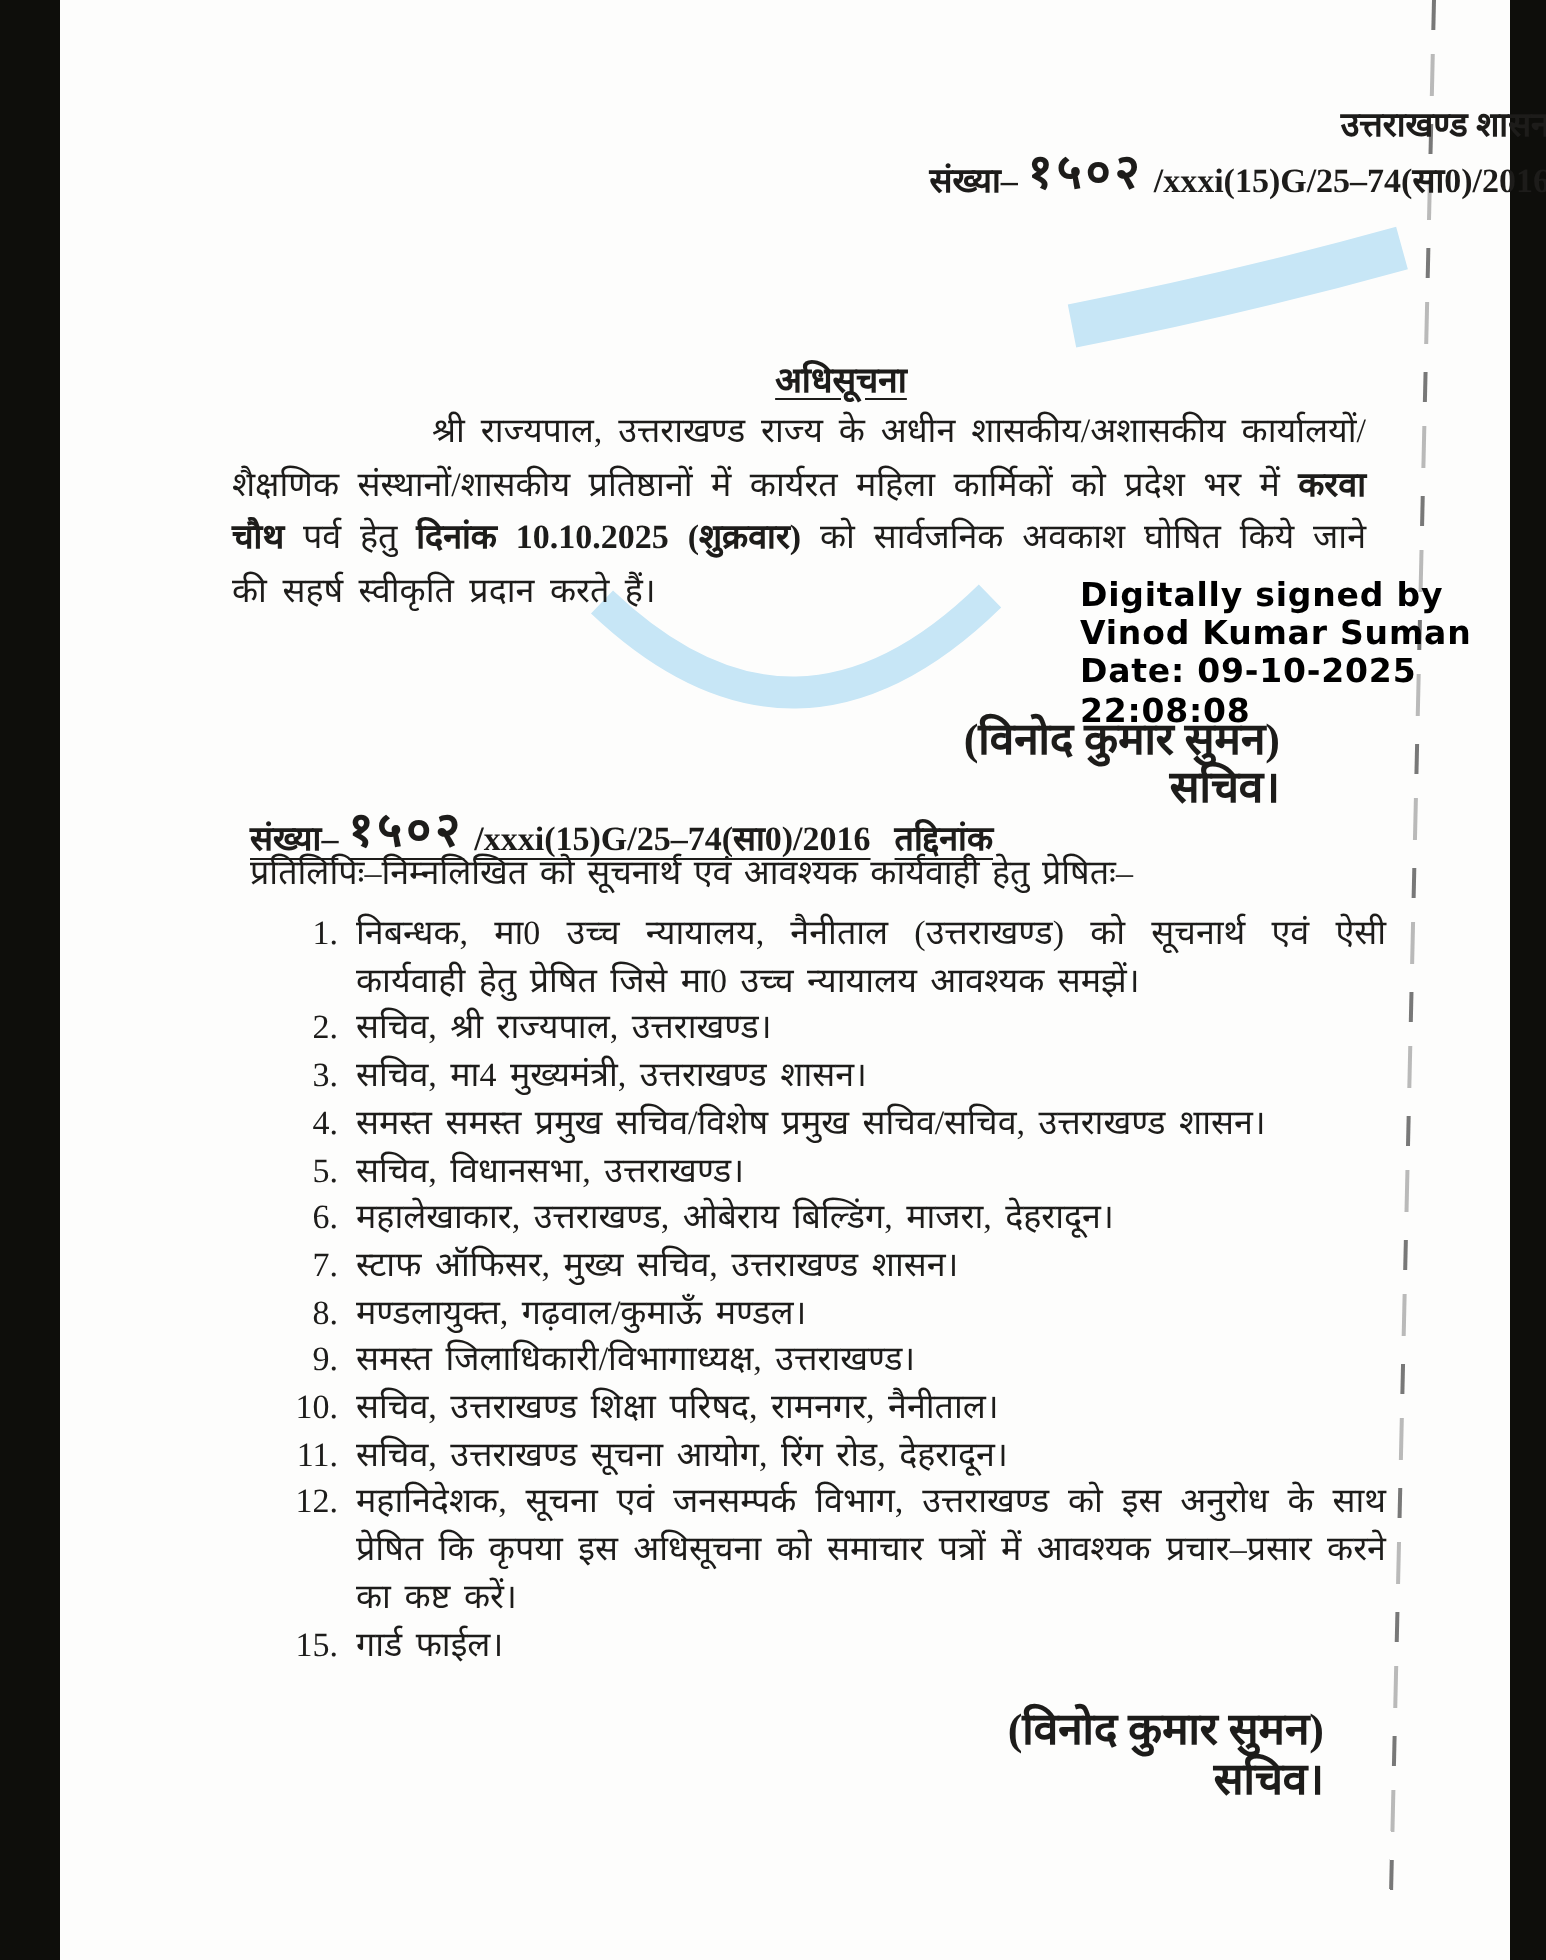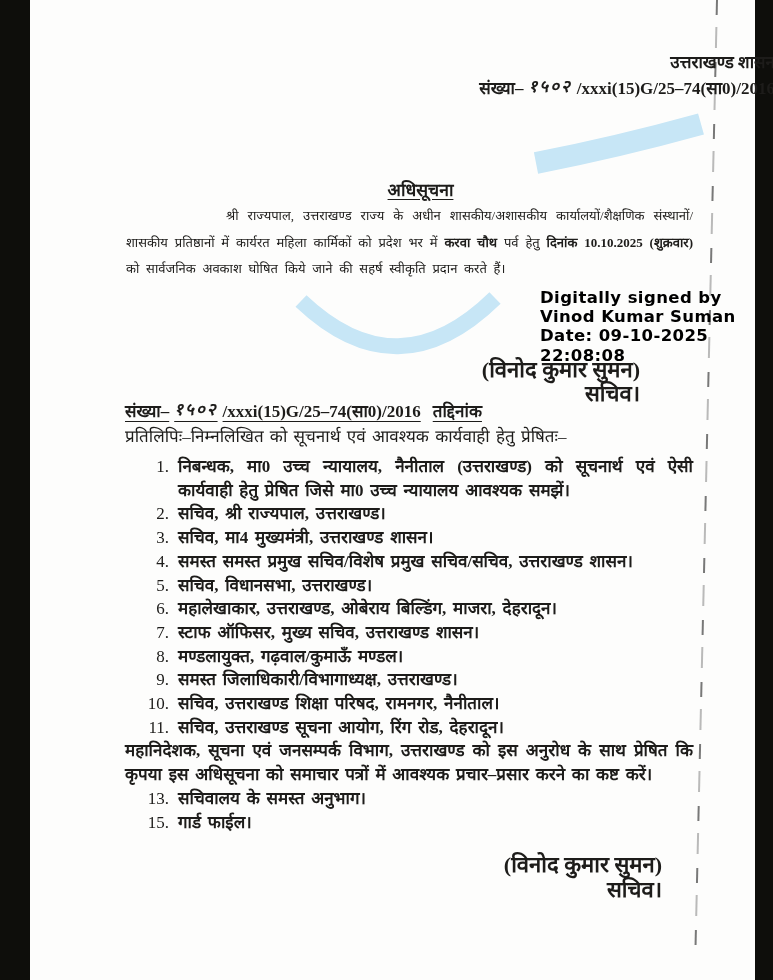--- a/index.html
+++ b/index.html
@@ -8,40 +8,40 @@
   .strip{position:absolute;top:0;bottom:0;background:#0e0e0b;}
   .strip.left{left:0;width:30px;}
   .strip.right{left:755px;width:18px;}
   .fold{position:absolute;left:716px;top:0;height:952px;width:1.5px;opacity:.75;
         background:repeating-linear-gradient(to bottom,rgba(45,45,45,.85) 0 15px,transparent 15px 27px,rgba(90,90,90,.55) 27px 48px,transparent 48px 62px);
         transform:rotate(1.3deg);transform-origin:top center;}
   .marks{position:absolute;left:0;top:0;width:773px;height:980px;mix-blend-mode:multiply;pointer-events:none;}
   .header{position:absolute;left:30px;top:50px;width:725px;text-align:right;
           font-size:17px;line-height:26px;font-weight:600;margin-left:20px;}
   .series{font-weight:bold;}
-  .hand{font-size:17px;font-style:italic;letter-spacing:2px;position:relative;top:-2px;padding:0 5px;font-weight:600;}
+  .hand{font-size:24px;letter-spacing:2px;position:relative;top:-2px;padding:0 5px;font-weight:600;}
   .gap{display:inline-block;width:26px;}
   .title{position:absolute;left:30px;top:177px;width:725px;text-align:center;font-size:17.5px;font-weight:bold;margin-left:28px;}
   .title span{text-decoration:underline;text-underline-offset:3px;}
-  .para{position:absolute;left:126px;top:203px;width:567px;margin:0;font-size:13px;line-height:26.6px;
+  .para{position:absolute;left:116px;top:203px;width:567px;margin:0;font-size:17px;line-height:26.6px;
         text-align:justify;text-indent:100px;word-spacing:3.5px;}
   .dsig{position:absolute;left:540px;top:288px;width:205px;font-family:"DejaVu Sans","Liberation Sans",sans-serif;
         font-size:16.5px;line-height:19.2px;letter-spacing:.4px;color:#000000;white-space:pre-line;font-weight:bold;}
   .sigblock{position:absolute;text-align:right;font-size:22px;line-height:24px;font-weight:600;}
   .sig-mid{left:425px;top:358px;width:215px;}
   .sig-footer{left:450px;top:852px;width:212px;line-height:25px;}
   .refline{position:absolute;left:125px;top:399px;font-size:17px;font-weight:600;
            text-decoration:underline;text-underline-offset:4px;}
   .refline .suffix{padding-left:12px;}
   .copies-heading{position:absolute;left:125px;top:424px;font-size:17px;font-weight:400;word-spacing:2px;}
   .dist{position:absolute;left:125px;top:455px;width:568px;margin:0;padding:0;list-style:none;
         font-size:17px;line-height:23.7px;}
   .dist li{display:flex;}
   .dist .num{flex:0 0 44px;text-align:right;padding-right:9px;}
-  .dist .txt{flex:1;text-align:justify;word-spacing:2.5px;font-weight:bold;}
+  .dist .txt{flex:1;text-align:justify;word-spacing:2.5px;}
 </style>
 </head>
 <body>
 
 <div class="canvas">
 
   <div class="strip left"></div>
   <div class="strip right"></div>
   <div class="fold"></div>
 
@@ -112,25 +112,22 @@
       </li>
     <li>
         <span class="num">10.</span>
         <span class="txt">सचिव, उत्तराखण्ड शिक्षा परिषद, रामनगर, नैनीताल।</span>
       </li>
     <li>
         <span class="num">11.</span>
         <span class="txt">सचिव, उत्तराखण्ड सूचना आयोग, रिंग रोड, देहरादून।</span>
       </li>
     <li>
+        <span class="num">12.</span>
         <span class="txt">महानिदेशक, सूचना एवं जनसम्पर्क विभाग, उत्तराखण्ड को इस अनुरोध के साथ प्रेषित कि कृपया इस अधिसूचना को समाचार पत्रों में आवश्यक प्रचार–प्रसार करने का कष्ट करें।</span>
-      </li>
-    <li>
-        <span class="num">13.</span>
-        <span class="txt">सचिवालय के समस्त अनुभाग।</span>
       </li>
     <li>
         <span class="num">15.</span>
         <span class="txt">गार्ड फाईल।</span>
       </li>
   </ol>
 
   <div class="sigblock sig-footer">
     <div>(विनोद कुमार सुमन)</div>
     <div>सचिव।</div>

